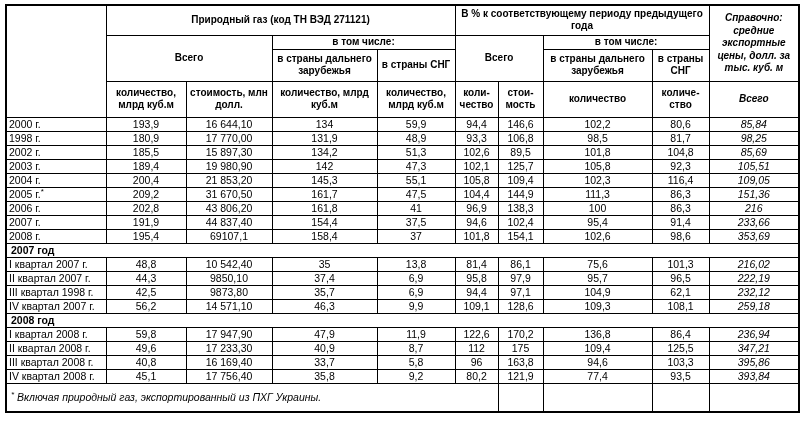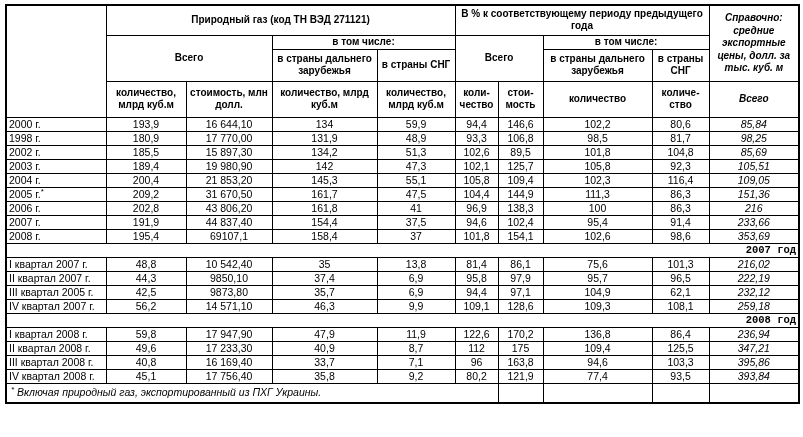--- a/index.html
+++ b/index.html
@@ -48,30 +48,29 @@
     text-align: center;
     vertical-align: middle;
     white-space: nowrap;
   }
   td.row-label {
     text-align: left;
     padding-left: 4px;
   }
   td.ref-val { font-style: italic; }
   tr.section-row td {
-    text-align: right;
+    text-align: left;
     font-weight: bold;
     padding-left: 4px;
-    font-family: Liberation Mono, monospace;
   }
   tr.footnote-row td {
     text-align: left;
     font-style: italic;
     padding-left: 4px;
-    height: 20px;
+    height: 29px;
   }
   sup.fn-mark {
     font-size: 8px;
     line-height: 0;
   }
   
   tr.hr1 th { height: 30px; }
   tr.hr2 th { height: 14px; }
   tr.hr3 th { height: 32px; }
   tr.hr4 th { height: 36px; }
@@ -257,21 +256,21 @@
           <td>9850,10</td>
           <td>37,4</td>
           <td>6,9</td>
           <td>95,8</td>
           <td>97,9</td>
           <td>95,7</td>
           <td>96,5</td>
           <td class="ref-val">222,19</td>
         </tr>
         <tr>
-          <td class="row-label">III квартал 2005 г.</td>
+          <td class="row-label">III квартал 1998 г.</td>
           <td>42,5</td>
           <td>9873,80</td>
           <td>35,7</td>
           <td>6,9</td>
           <td>94,4</td>
           <td>97,1</td>
           <td>104,9</td>
           <td>62,1</td>
           <td class="ref-val">232,12</td>
         </tr>
@@ -312,21 +311,21 @@
           <td>175</td>
           <td>109,4</td>
           <td>125,5</td>
           <td class="ref-val">347,21</td>
         </tr>
         <tr>
           <td class="row-label">III квартал 2008 г.</td>
           <td>40,8</td>
           <td>16 169,40</td>
           <td>33,7</td>
-          <td>7,1</td>
+          <td>5,8</td>
           <td>96</td>
           <td>163,8</td>
           <td>94,6</td>
           <td>103,3</td>
           <td class="ref-val">395,86</td>
         </tr>
         <tr>
           <td class="row-label">IV квартал 2008 г.</td>
           <td>45,1</td>
           <td>17 756,40</td>

